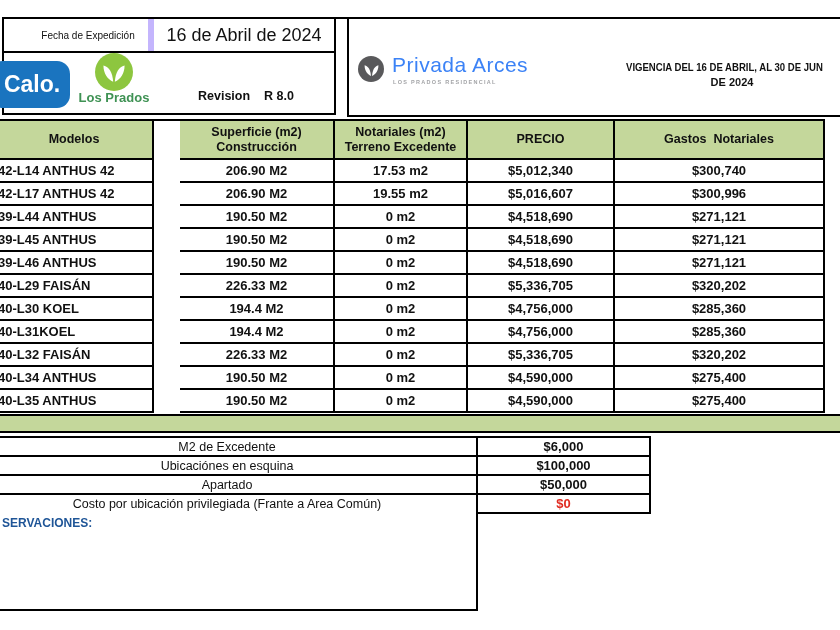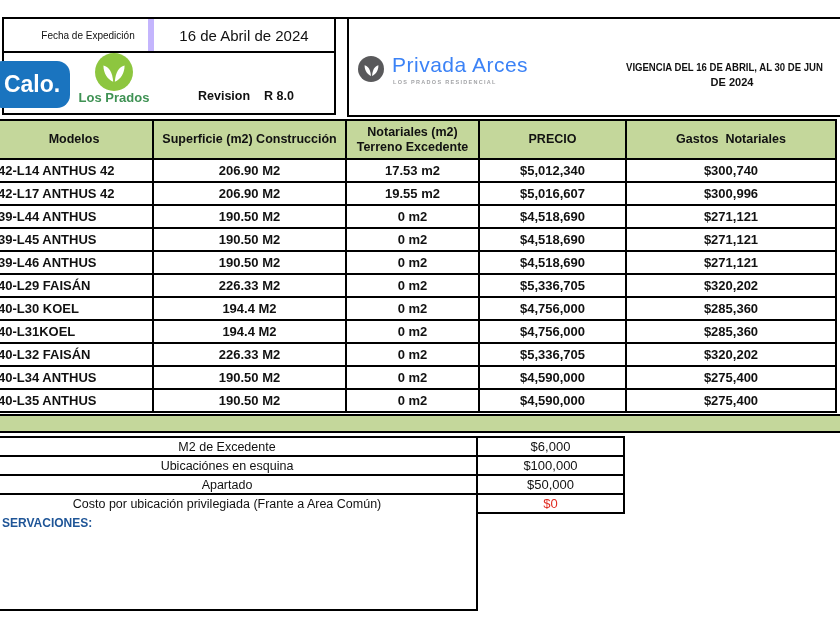--- a/index.html
+++ b/index.html
@@ -7,21 +7,21 @@
         font-family:"Liberation Sans",sans-serif;color:#111;}
 
   
   .gap-line{position:absolute;left:330px;top:17px;width:22px;height:2px;background:#000;}
 
   .exp-box{position:absolute;left:2px;top:17px;width:334px;height:98px;
            border:2px solid #000;box-sizing:border-box;background:#fff;}
   .exp-row1{display:flex;height:34px;border-bottom:2px solid #000;box-sizing:border-box;}
   .exp-cell-label{width:150px;border-right:6px solid #c4b5fd;box-sizing:border-box;
                   display:flex;align-items:center;justify-content:center;font-size:10px;padding-left:24px;}
-  .exp-cell-value{flex:1;display:flex;align-items:center;justify-content:center;font-size:15px;border-radius:8px;}
+  .exp-cell-value{flex:1;display:flex;align-items:center;justify-content:center;font-size:18px;border-radius:8px;}
   .exp-row2{position:relative;height:60px;}
   .revision-wrap{position:absolute;left:150px;top:13px;width:184px;height:60px;
                  display:flex;align-items:center;justify-content:center;gap:14px;
                  font-weight:bold;font-size:12.5px;}
 
   .calo-logo{position:absolute;left:-10px;top:61px;width:80px;height:47px;background:#1a74bf;
              border-radius:13px;display:flex;align-items:center;justify-content:center;
              color:#fff;font-weight:bold;font-size:23px;padding-left:4px;box-sizing:border-box;}
   .prados-circle{position:absolute;left:95px;top:53px;width:38px;height:38px;background:#8dc63f;
                  border-radius:50%;display:flex;align-items:center;justify-content:center;}
@@ -39,38 +39,38 @@
   .vigencia .l1{display:inline-block;white-space:nowrap;font-weight:bold;font-size:11px;
                 transform:scaleX(.87);transform-origin:left center;}
   .vigencia .l2{text-align:center;font-weight:bold;font-size:11px;margin-top:1px;}
 
   
   .price-table{position:absolute;left:-6px;top:119px;border-top:2px solid #000;
                border-left:2px solid #000;background:#fff;}
   .trow{display:flex;}
   .cell{box-sizing:border-box;border-right:2px solid #000;border-bottom:2px solid #000;
         display:flex;align-items:center;justify-content:center;font-weight:bold;text-align:center;}
-  .c1{width:158px;} .c2{width:193px;} .c3{width:133px;} .c4{width:147px;} .c5{width:210px;}
+  .c1{width:158px;} .c2{width:155px;margin-left:26px;} .c3{width:133px;} .c4{width:147px;} .c5{width:210px;}
   .hrow .cell{background:#c4d79b;height:39px;font-size:12.5px;line-height:1.15;}
   .drow .cell{height:23px;font-size:13px;}
   .model{justify-content:flex-start;padding-left:2px;text-align:left;}
   .terr{font-size:9px;}
   .pre{white-space:pre;}
 
   
   .green-bar{position:absolute;left:-6px;top:414px;width:851px;height:19px;background:#c4d79b;
              border-top:2px solid #000;border-bottom:2px solid #000;box-sizing:border-box;}
 
   
   .extras{position:absolute;left:-22px;top:436px;border-top:2px solid #000;background:#fff;}
   .erow{display:flex;}
   .ecell{box-sizing:border-box;border-bottom:2px solid #000;border-right:2px solid #000;
          height:19px;display:flex;align-items:center;justify-content:center;}
   .elabel{width:500px;font-size:12.5px;}
-  .evalue{width:147px;font-weight:normal;font-size:13px;}
+  .evalue{width:173px;font-weight:bold;font-size:13px;}
   .red{color:#e02b20;}
 
   
   .obs-box{position:absolute;left:-22px;top:512px;width:500px;height:99px;box-sizing:border-box;
            border:2px solid #000;border-top:none;background:#fff;}
   .obs-label{position:absolute;left:22px;top:4px;font-weight:bold;font-size:12px;color:#1f5597;}
 
   svg{display:block;}
 </style>
 </head>

